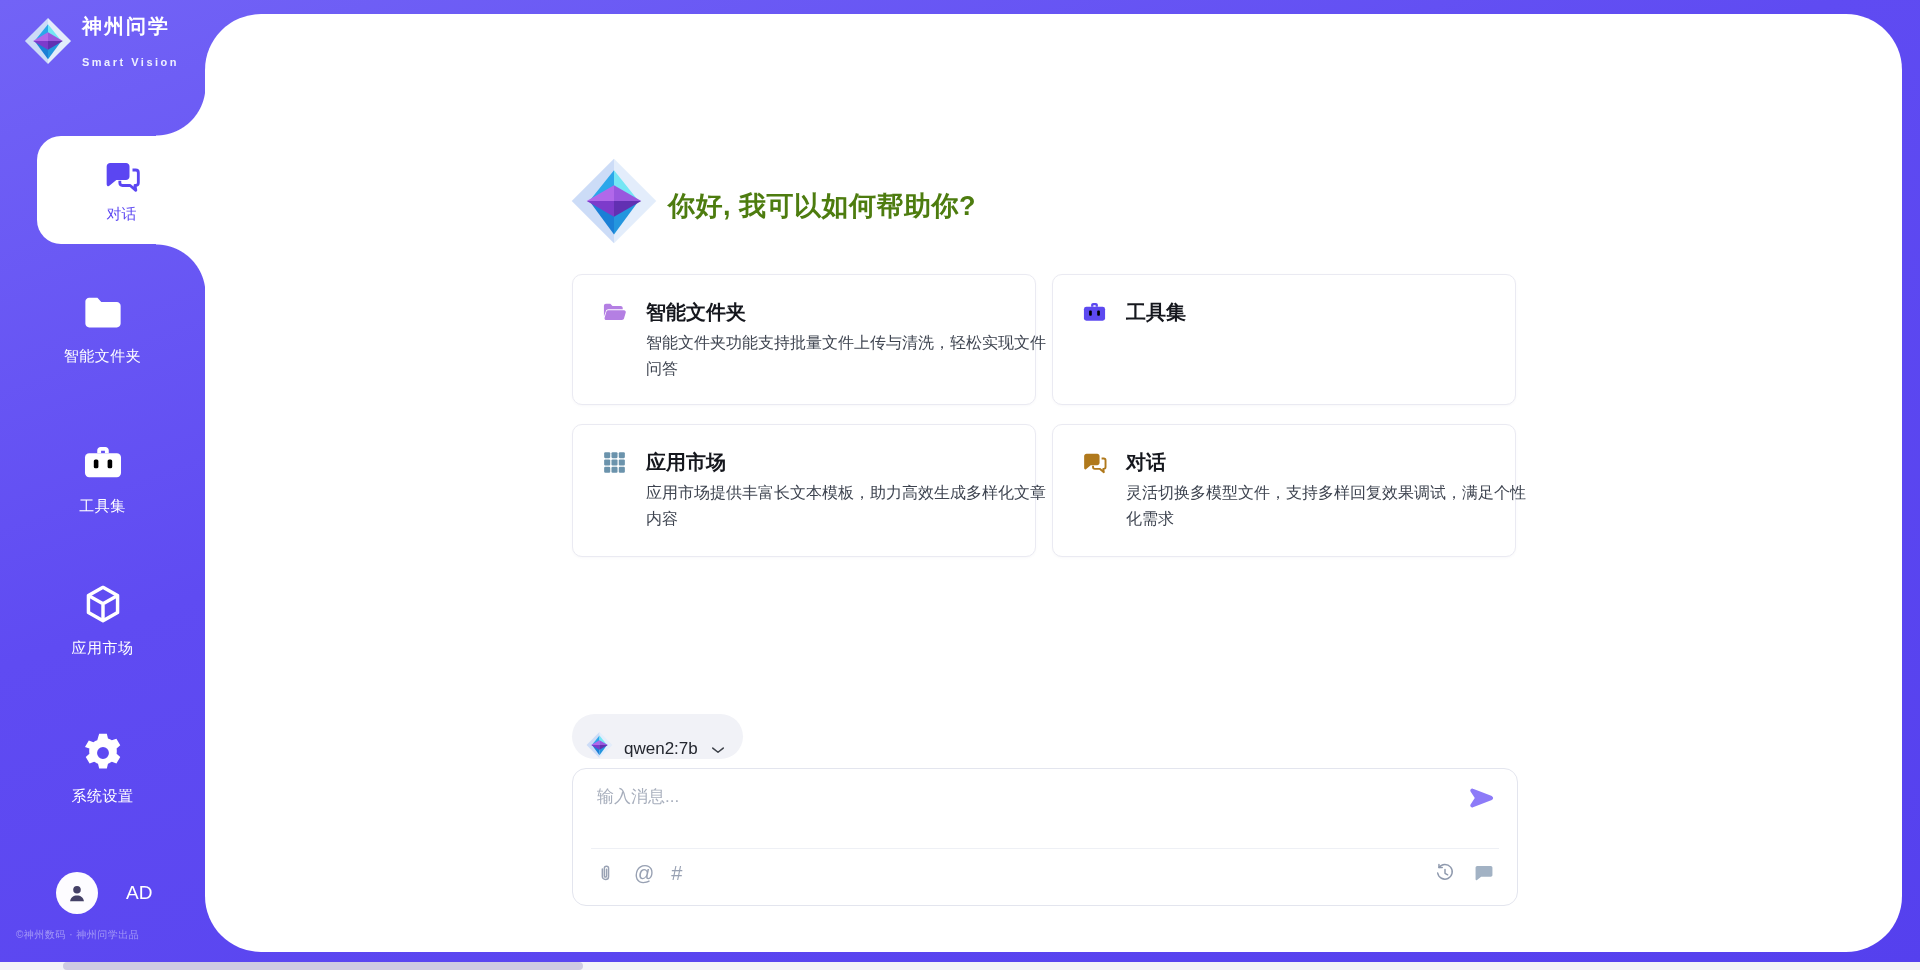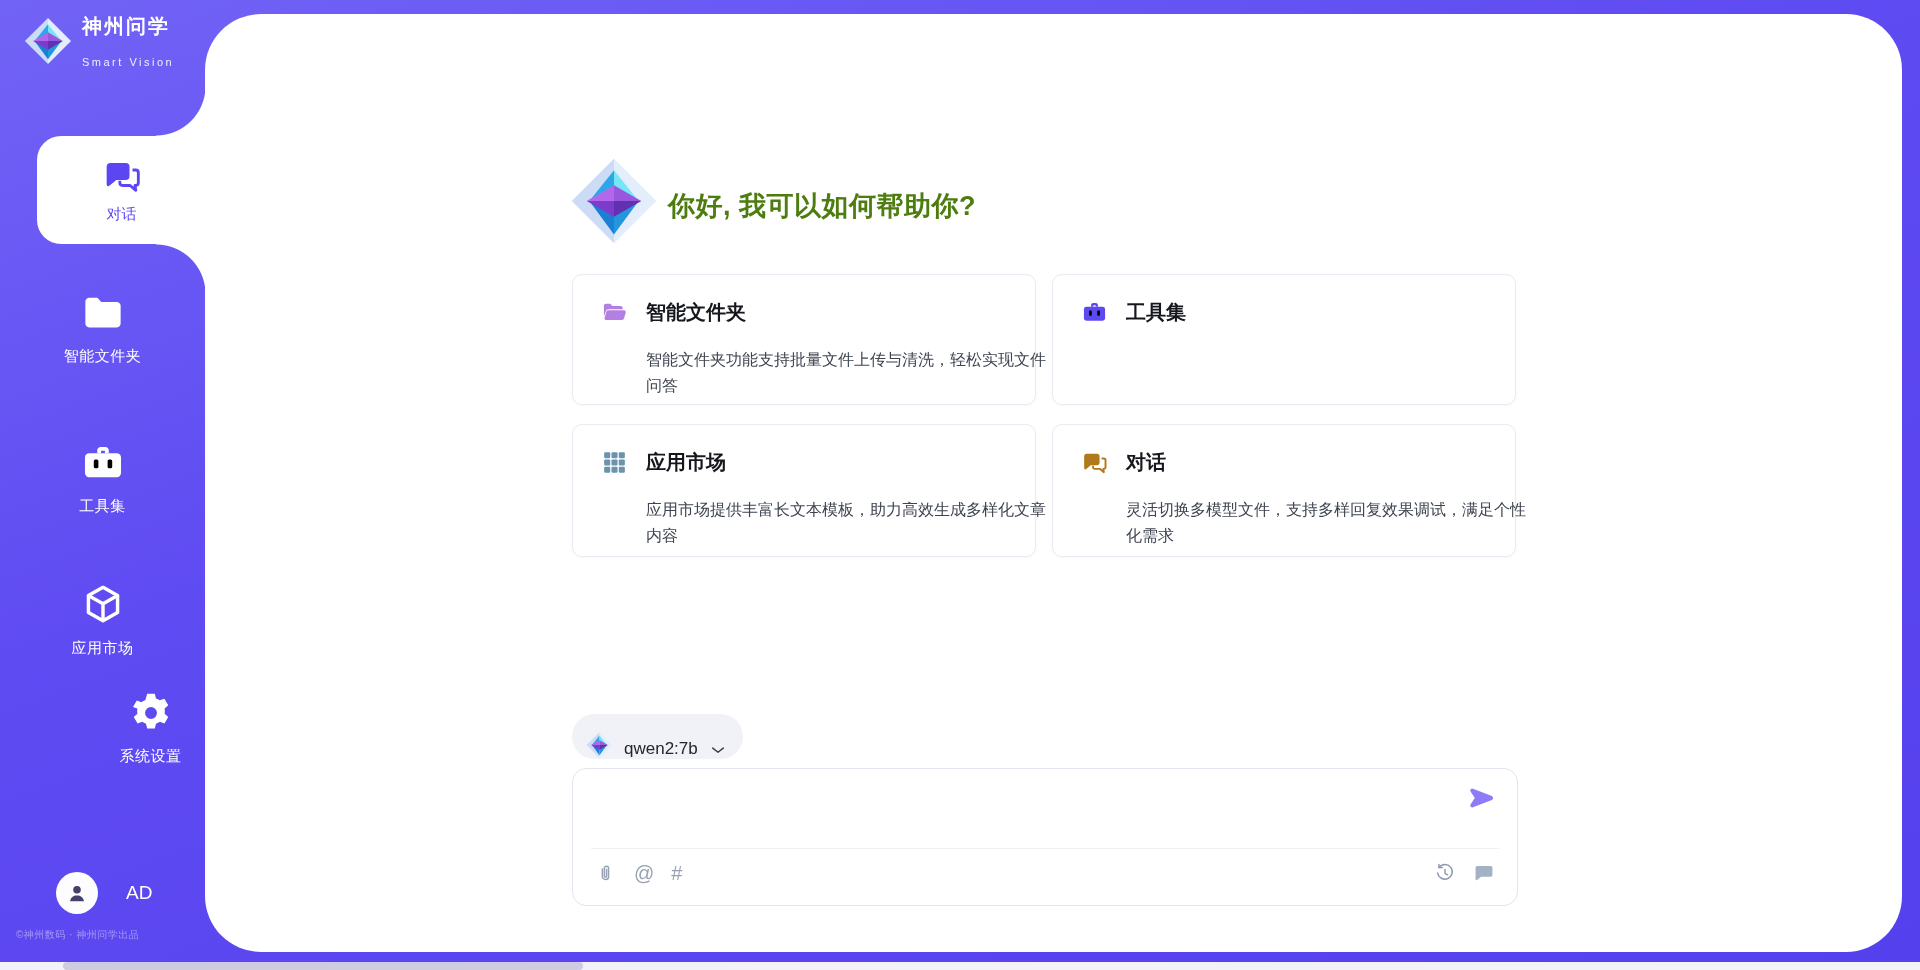--- a/index.html
+++ b/index.html
@@ -9,56 +9,56 @@
     font-family:"Liberation Sans","DejaVu Sans",sans-serif;
     -webkit-font-smoothing:antialiased;
   }
   .abs{position:absolute;}
   
   .main-panel{left:205px;top:14px;width:1697px;height:938px;background:#fff;border-radius:56px;}
   
   .brand{left:24px;top:14px;display:flex;align-items:center;gap:10px;}
   .brand-logo{width:48px;height:50px;}
   .brand-name{color:#fff;font-size:20px;font-weight:700;letter-spacing:2px;line-height:1.2;}
-  .brand-sub{color:#eef0ff;font-size:11px;letter-spacing:2.5px;margin-top:18px;}
+  .brand-sub{color:#eef0ff;font-size:11px;letter-spacing:2.5px;margin-top:18px;font-weight:bold;}
   
   .tab-active{left:37px;top:136px;width:169px;height:108px;background:#fff;border-radius:24px 0 0 24px;
     display:flex;flex-direction:column;align-items:center;justify-content:center;gap:9px;color:#5b46f2;cursor:pointer;}
   .tab-active .s-icon{width:40px;height:40px;}
   .tab-label{font-size:15px;color:#5b46f2;}
   .notch{width:50px;height:50px;left:156px;}
   .notch-top{top:86px;background:radial-gradient(circle 50px at top left,rgba(255,255,255,0) 0 49px,#fff 50px);}
   .notch-bottom{top:244px;background:radial-gradient(circle 50px at bottom left,rgba(255,255,255,0) 0 49px,#fff 50px);}
   
   .side-item{left:0;width:205px;text-align:center;color:#fff;cursor:pointer;}
   .side-item .s-icon{width:46px;height:46px;display:inline-block;}
   .side-item .side-label{display:block;font-size:15px;margin-top:7px;letter-spacing:.5px;}
   .item-folder{top:290px;}
   .item-tools{top:440px;}
   .item-market{top:582px;}
-  .item-settings{top:690px;padding-left:48px;}
+  .item-settings{top:730px;}
   
   .user-row{left:56px;top:872px;display:flex;align-items:center;gap:28px;cursor:pointer;}
   .avatar{width:42px;height:42px;border-radius:50%;background:#fdfcff;display:flex;align-items:center;justify-content:center;color:#454167;}
   .avatar svg{width:26px;height:26px;}
   .user-name{color:#fff;font-size:19px;}
   .side-footer{left:16px;top:928px;color:rgba(255,255,255,.42);font-size:10px;letter-spacing:.5px;}
   
   .greeting-logo{left:570px;top:156px;width:88px;height:90px;}
   .greeting-text{left:668px;top:188px;font-size:27px;font-weight:700;color:#4d7c0f;letter-spacing:.5px;}
   
   .card{width:464px;background:#fff;border:1px solid #eaeaf2;border-radius:10px;box-shadow:0 1px 3px rgba(40,40,80,.03);padding:24px 28px;box-sizing:border-box;cursor:pointer;}
   .card-1{left:572px;top:274px;height:131px;}
   .card-2{left:1052px;top:274px;height:131px;}
   .card-3{left:572px;top:424px;height:133px;}
   .card-4{left:1052px;top:424px;height:133px;}
   .card-head{display:flex;align-items:center;gap:18px;}
   .card-head .c-icon{width:27px;height:27px;flex:0 0 auto;}
   .card-title{font-size:20px;font-weight:700;color:#15171d;}
-  .card-desc{margin-left:45px;margin-top:21px;font-size:16px;color:#3e4450;line-height:1.62;width:404px;}
+  .card-desc{margin-left:45px;margin-top:4px;font-size:16px;color:#3e4450;line-height:1.62;width:404px;}
   
   .model-pill{left:572px;top:714px;height:45px;display:inline-flex;align-items:flex-end;gap:11px;background:#f1f2f7;border-radius:23px;padding:0 16px 0 14px;cursor:pointer;}
   .model-pill .m-logo{width:27px;height:28px;}
   .model-name{font-size:17px;color:#23262e;}
   .model-pill .chev{width:18px;height:18px;color:#3c4048;}
   
   .composer{left:572px;top:768px;width:946px;height:138px;background:#fff;border:1px solid #e3e5ee;border-radius:14px;box-sizing:border-box;}
   .composer textarea{position:absolute;left:22px;top:14px;width:860px;height:58px;border:none;outline:none;resize:none;
     font-family:"Liberation Sans","DejaVu Sans",sans-serif;font-size:17px;color:#333;background:transparent;}
   .composer textarea::placeholder{color:#a7aebc;}
@@ -259,20 +259,21 @@
   <svg class="m-logo" viewBox="0 0 100 100">
       <use href="#diamond"></use>
     </svg>
   <span class="model-name">qwen2:7b</span>
   <svg class="chev" viewBox="0 0 24 24">
       <use href="#ic-chev"></use>
     </svg>
 </div>
 
 <div class="abs composer">
+  <textarea placeholder="输入消息..." style=""></textarea>
   <svg class="send-btn" viewBox="0 0 24 24">
       <use href="#ic-send"></use>
     </svg>
   <div class="comp-divider"></div>
   <div class="comp-tools">
     <svg class="t-icon" viewBox="0 0 24 24">
         <use href="#ic-clip"></use>
       </svg>
     <span class="t-glyph">@</span>
     <span class="t-glyph">#</span>

